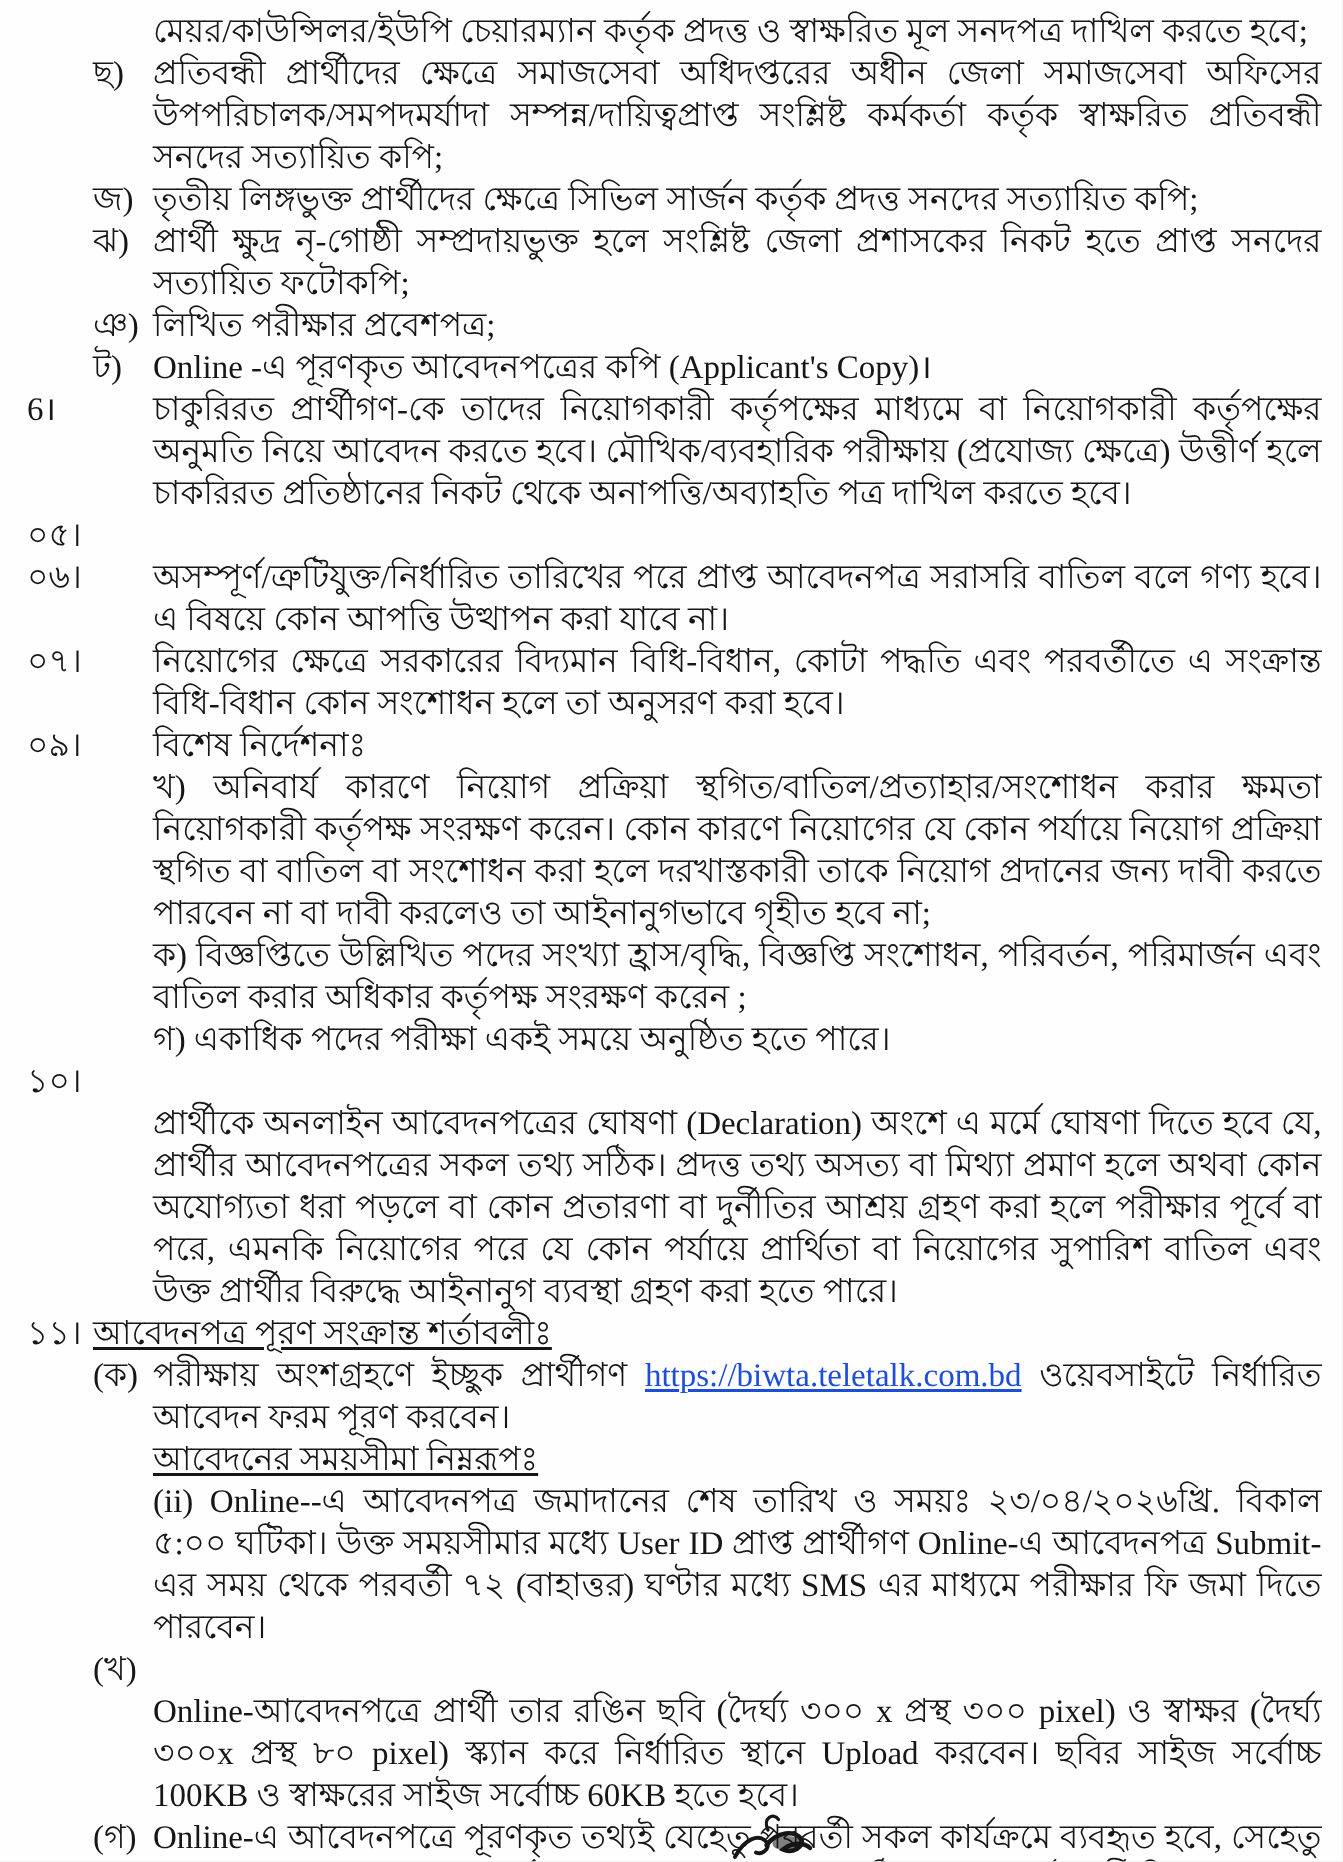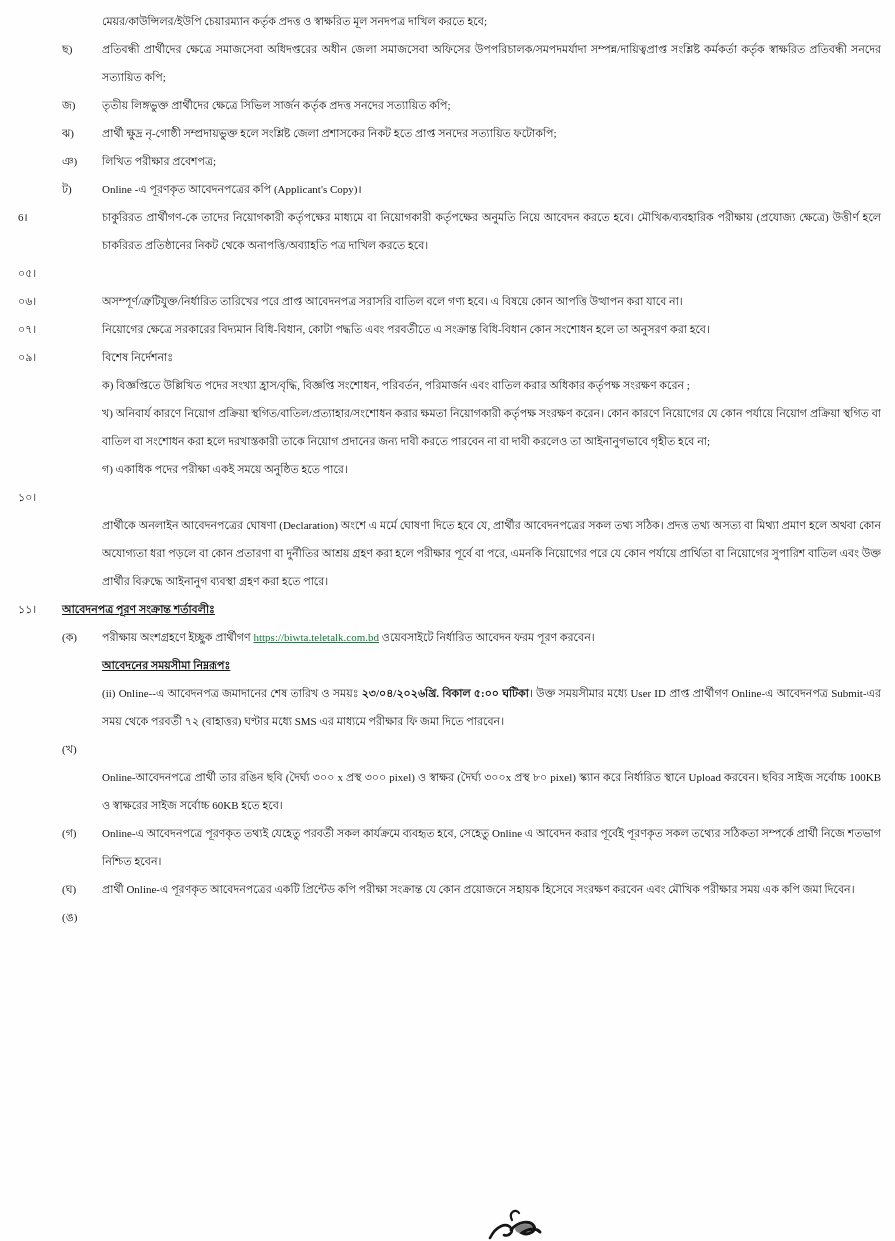--- a/index.html
+++ b/index.html
@@ -4,21 +4,21 @@
 <style>
   html, body { margin: 0; padding: 0; background: #e8e8e8; }
   .page {
     position: relative;
     width: 895px;
     height: 1241px;
     margin: 0 auto;
     background: #fefefe;
     color: #161616;
     font-family: "Liberation Serif", "DejaVu Serif", serif;
-    font-size: 11px;
+    font-size: 22px;
     line-height: 28px;
     overflow: hidden;
   }
   .rows { position: absolute; top: 7px; left: 0; right: 0; }
   .row { display: flex; align-items: flex-start; }
   .col-n {
     flex: 0 0 62px;
     box-sizing: border-box;
     padding-left: 18px;
     white-space: nowrap;
@@ -26,23 +26,23 @@
   .col-l {
     flex: 0 0 40px;
     box-sizing: border-box;
     white-space: nowrap;
   }
   .col-c {
     flex: 1 1 auto;
     margin-right: 14px;
     text-align: justify;
   }
-  .b { font-weight: 700; }
+  .b { font-weight: 400; }
   .u { text-decoration: underline; }
-  .link { color: #15803d; }
+  .link { color: #1d4ed8; }
   .sig {
     position: absolute;
     left: 478px;
     top: 1206px;
     width: 90px;
     height: 35px;
   }
 </style>
 </head>
 <body>
@@ -99,26 +99,26 @@
         <div class="col-c"><span>নিয়োগের ক্ষেত্রে সরকারের বিদ্যমান বিধি-বিধান,  কোটা পদ্ধতি এবং পরবর্তীতে এ সংক্রান্ত বিধি-বিধান কোন সংশোধন হলে তা অনুসরণ করা হবে।</span></div>
       </div>
       <div class="row">
         <div class="col-n">০৯।</div>
         <div class="col-l"></div>
         <div class="col-c"><span>বিশেষ নির্দেশনাঃ</span></div>
       </div>
       <div class="row">
         <div class="col-n"></div>
         <div class="col-l"></div>
-        <div class="col-c"><span>ক) বিজ্ঞপ্তিতে উল্লিখিত পদের সংখ্যা হ্রাস/বৃদ্ধি, বিজ্ঞপ্তি সংশোধন, পরিবর্তন, পরিমার্জন এবং বাতিল করার অধিকার কর্তৃপক্ষ সংরক্ষণ করেন ;</span></div>
+        <div class="col-c"><span>খ) অনিবার্য কারণে নিয়োগ প্রক্রিয়া স্থগিত/বাতিল/প্রত্যাহার/সংশোধন করার ক্ষমতা নিয়োগকারী কর্তৃপক্ষ সংরক্ষণ করেন। কোন কারণে নিয়োগের যে কোন পর্যায়ে নিয়োগ প্রক্রিয়া স্থগিত বা বাতিল বা সংশোধন করা হলে দরখাস্তকারী তাকে নিয়োগ প্রদানের জন্য দাবী করতে পারবেন না বা দাবী করলেও তা আইনানুগভাবে গৃহীত হবে না;</span></div>
       </div>
       <div class="row">
         <div class="col-n"></div>
         <div class="col-l"></div>
-        <div class="col-c"><span>খ) অনিবার্য কারণে নিয়োগ প্রক্রিয়া স্থগিত/বাতিল/প্রত্যাহার/সংশোধন করার ক্ষমতা নিয়োগকারী কর্তৃপক্ষ সংরক্ষণ করেন। কোন কারণে নিয়োগের যে কোন পর্যায়ে নিয়োগ প্রক্রিয়া স্থগিত বা বাতিল বা সংশোধন করা হলে দরখাস্তকারী তাকে নিয়োগ প্রদানের জন্য দাবী করতে পারবেন না বা দাবী করলেও তা আইনানুগভাবে গৃহীত হবে না;</span></div>
+        <div class="col-c"><span>ক) বিজ্ঞপ্তিতে উল্লিখিত পদের সংখ্যা হ্রাস/বৃদ্ধি, বিজ্ঞপ্তি সংশোধন, পরিবর্তন, পরিমার্জন এবং বাতিল করার অধিকার কর্তৃপক্ষ সংরক্ষণ করেন ;</span></div>
       </div>
       <div class="row">
         <div class="col-n"></div>
         <div class="col-l"></div>
         <div class="col-c"><span>গ) একাধিক পদের পরীক্ষা একই সময়ে অনুষ্ঠিত হতে পারে।</span></div>
       </div>
       <div class="row">
         <div class="col-n">১০।</div>
         <div class="col-l"></div>
       </div>

